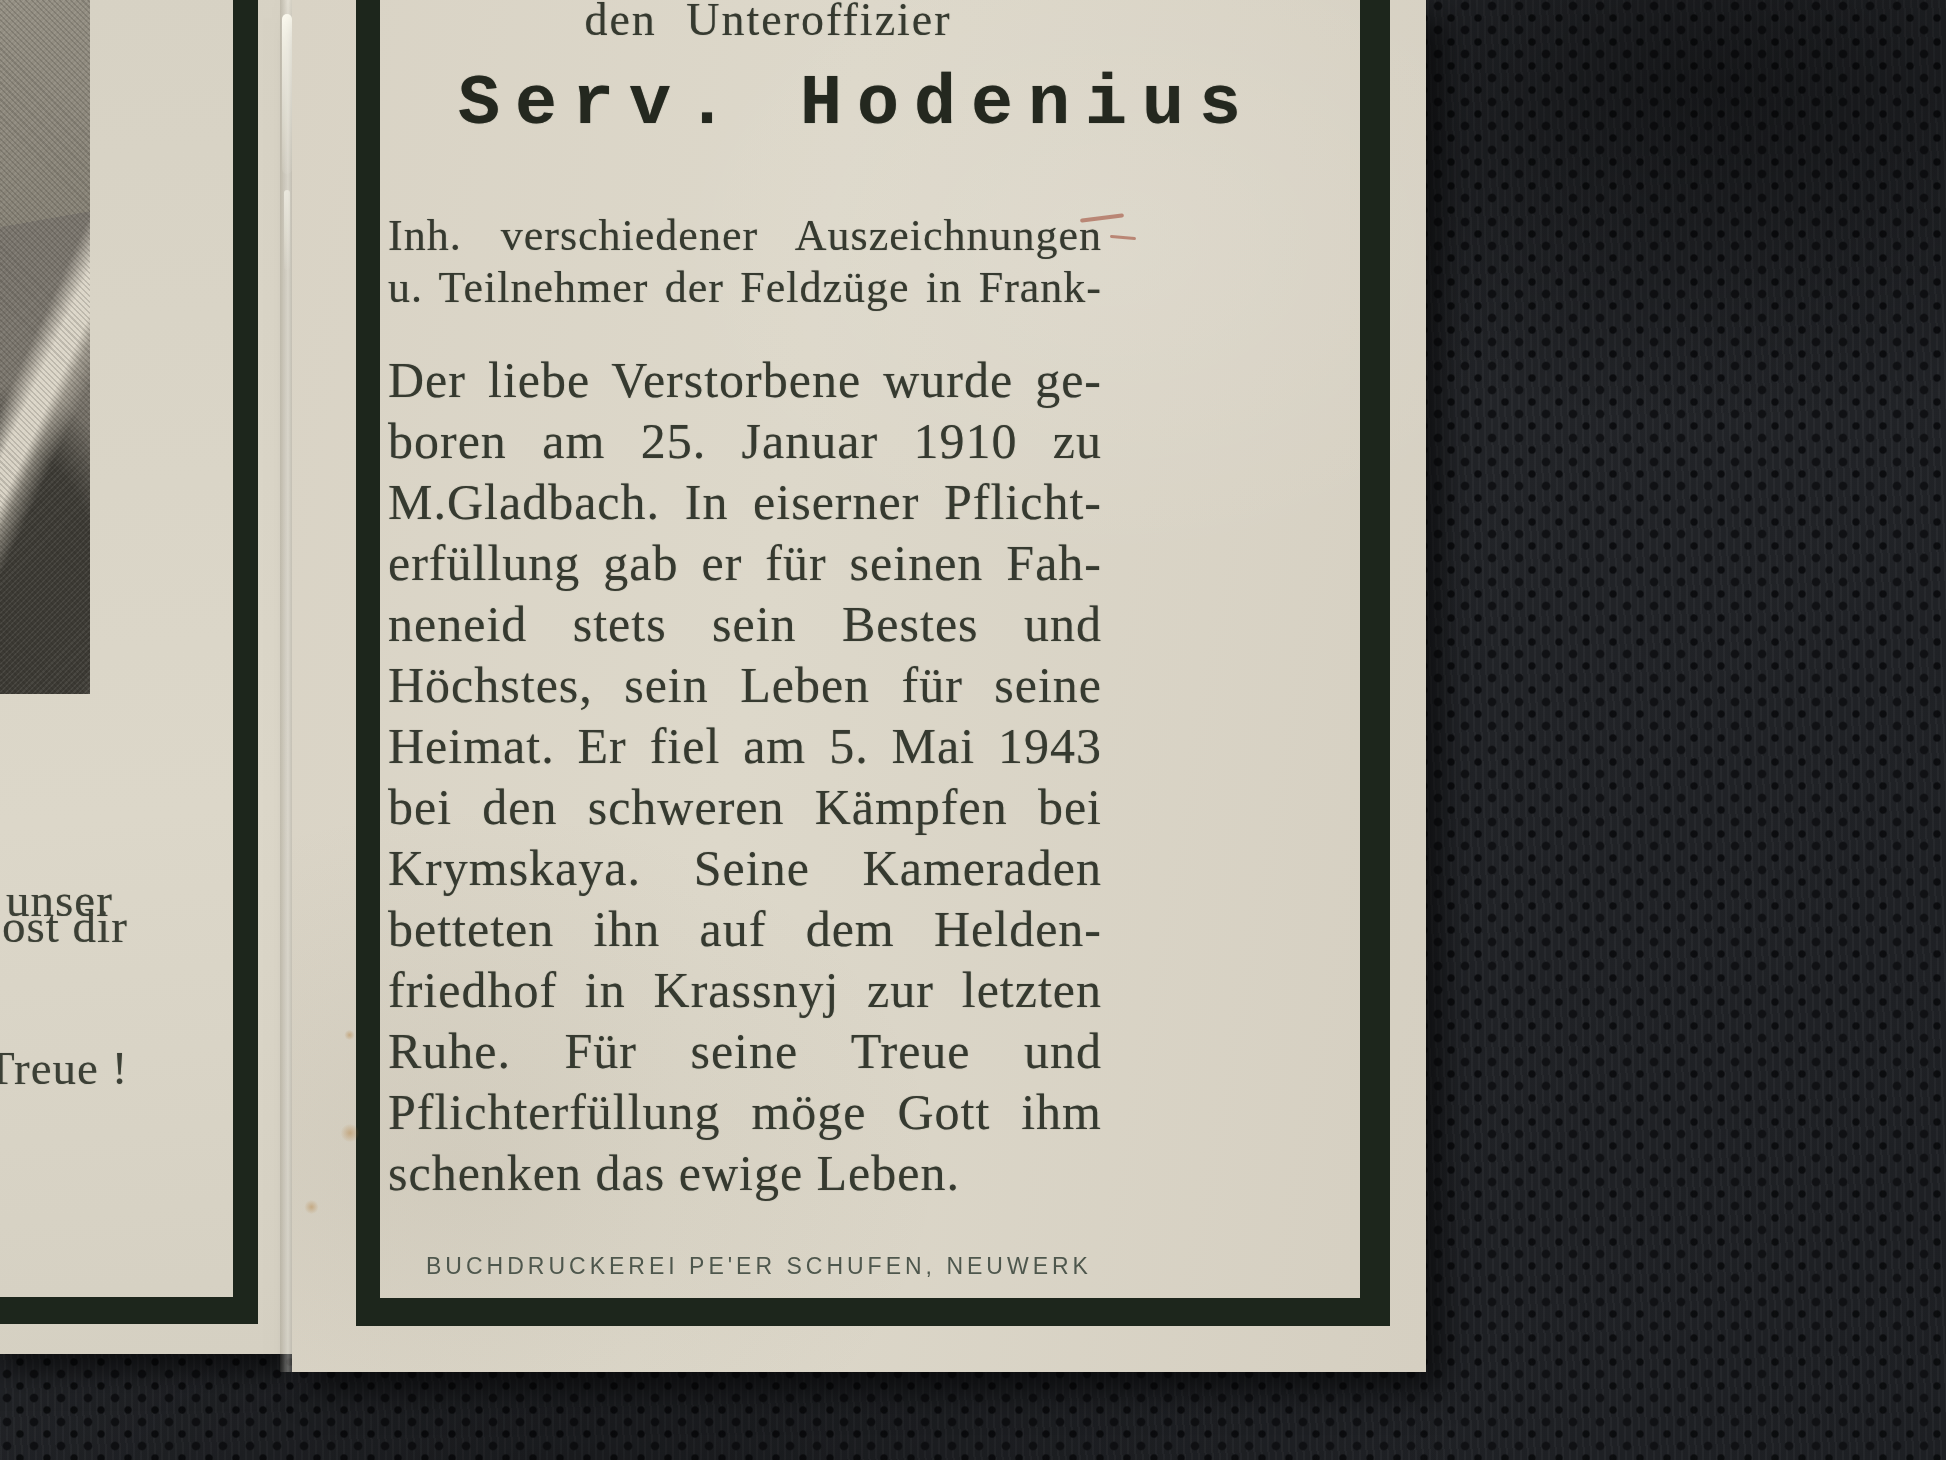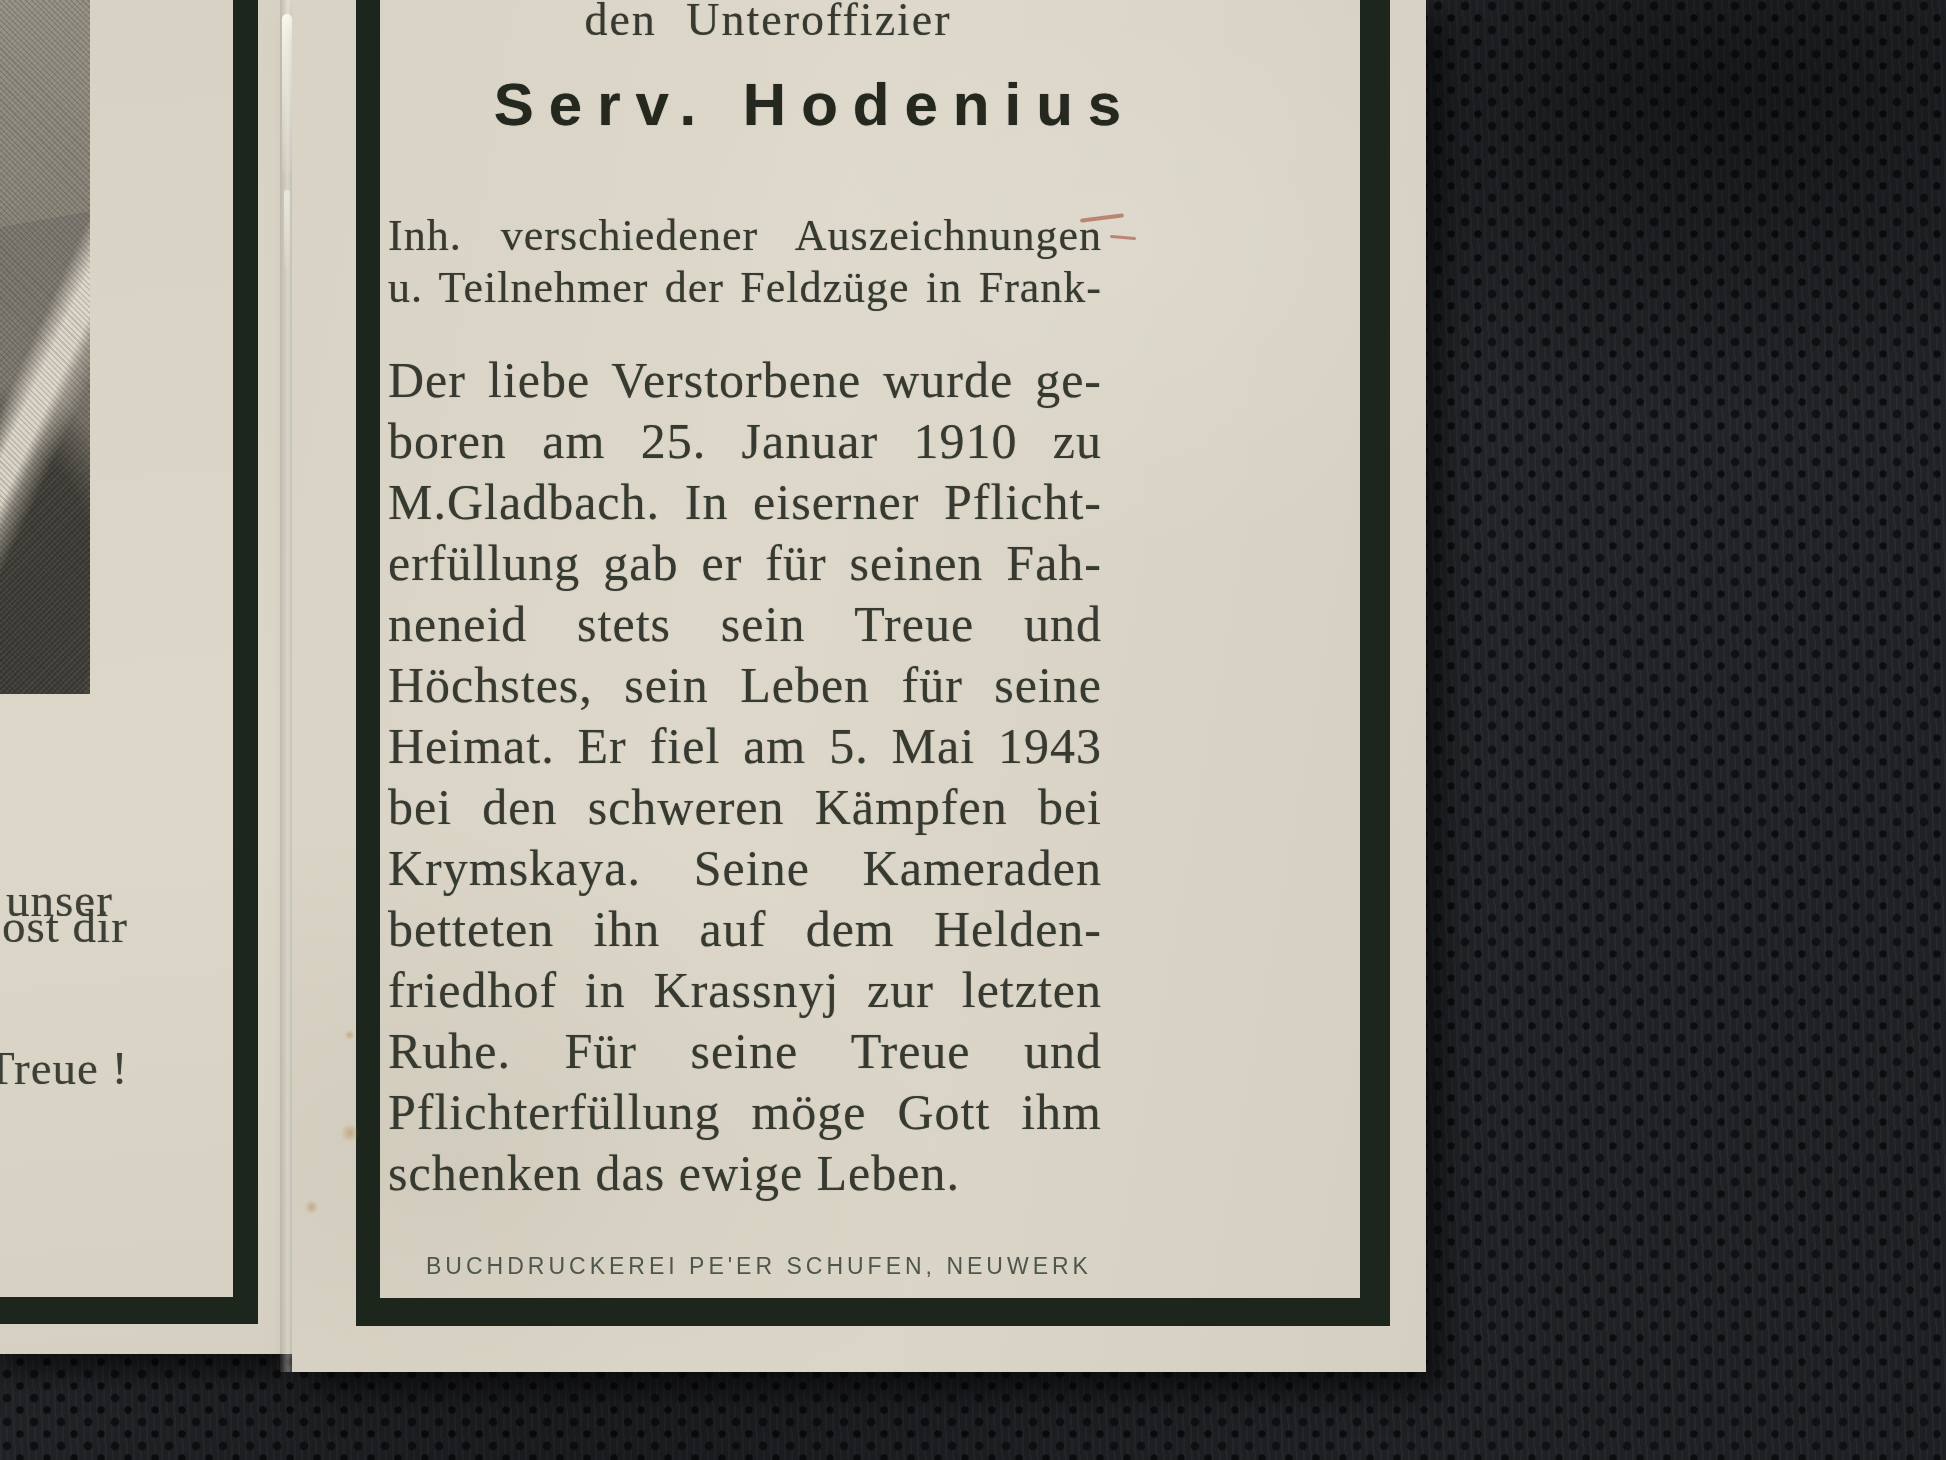--- a/index.html
+++ b/index.html
@@ -72,21 +72,21 @@
     border-bottom:28px solid var(--frame,#1d261c);
   }
   .content{position:absolute;left:96px;top:0;width:714px;color:var(--ink,#363a30);}
   .pre-title{
     position:absolute;top:-6px;left:0;width:100%;text-align:center;text-indent:46px;
     font-size:46px;line-height:52px;letter-spacing:2px;word-spacing:16px;
     text-shadow:0 0 1px rgba(50,55,45,.5);
   }
   .title{
     position:absolute;top:62px;left:70px;width:100%;text-align:center;white-space:nowrap;
-    font-family:Liberation Sans, sans-serif;font-weight:700;font-size:60px;line-height:86px;
+    font-family:Liberation Mono, monospace;font-weight:700;font-size:70px;line-height:86px;
     letter-spacing:15px;color:var(--title_ink,#24281f);
     text-shadow:0 0 1px rgba(30,34,26,.55);
   }
   .subtitle{position:absolute;top:166px;left:0;width:714px;font-size:44px;line-height:52px;
     letter-spacing:1px;text-shadow:0 0 1px rgba(50,55,45,.5);margin-top:44px;}
   .memorial{position:absolute;top:350px;left:0;width:714px;font-size:50px;line-height:61px;
     letter-spacing:1px;text-shadow:0 0 1px rgba(50,55,45,.5);}
   .jline{width:100%;text-align:justify;text-align-last:justify;}
   .memorial .jline:last-child{text-align-last:left;}
   .printer{
@@ -135,21 +135,21 @@
       <div class="jline">Inh. verschiedener Auszeichnungen</div>
           <div class="jline">u. Teilnehmer der Feldzüge in Frank-</div>
         </div>
 
       <div class="memorial">
 
       <div class="jline">Der liebe Verstorbene wurde ge-</div>
           <div class="jline">boren am 25. Januar 1910 zu</div>
           <div class="jline">M.Gladbach. In eiserner Pflicht-</div>
           <div class="jline">erfüllung gab er für seinen Fah-</div>
-          <div class="jline">neneid stets sein Treue und</div>
+          <div class="jline">neneid stets sein Bestes und</div>
           <div class="jline">Höchstes, sein Leben für seine</div>
           <div class="jline">Heimat. Er fiel am 5. Mai 1943</div>
           <div class="jline">bei den schweren Kämpfen bei</div>
           <div class="jline">Krymskaya. Seine Kameraden</div>
           <div class="jline">betteten ihn auf dem Helden-</div>
           <div class="jline">friedhof in Krassnyj zur letzten</div>
           <div class="jline">Ruhe. Für seine Treue und</div>
           <div class="jline">Pflichterfüllung möge Gott ihm</div>
           <div class="jline">schenken das ewige Leben.</div>
         </div>

